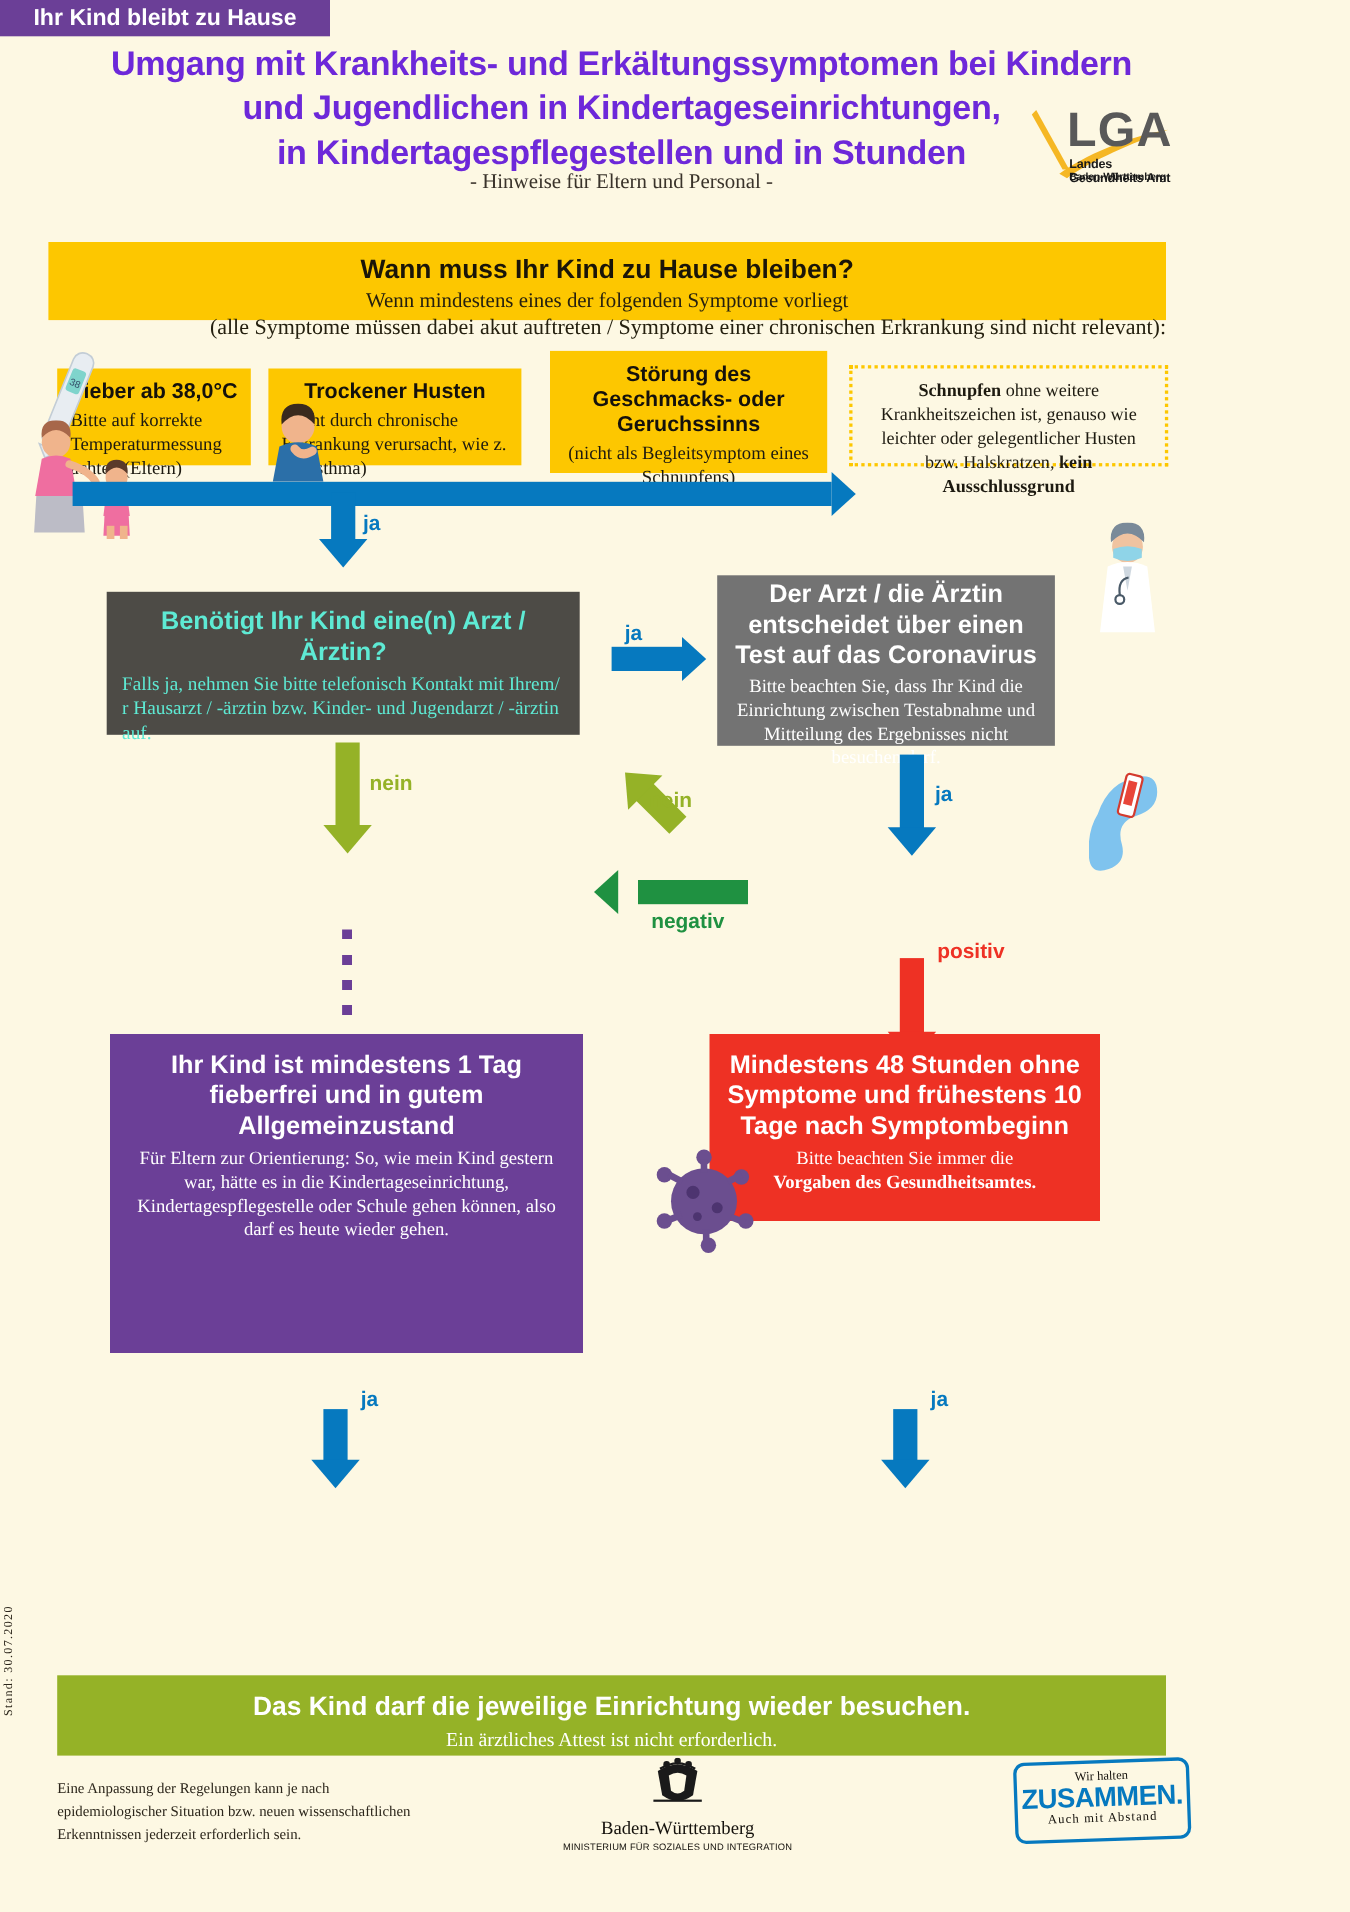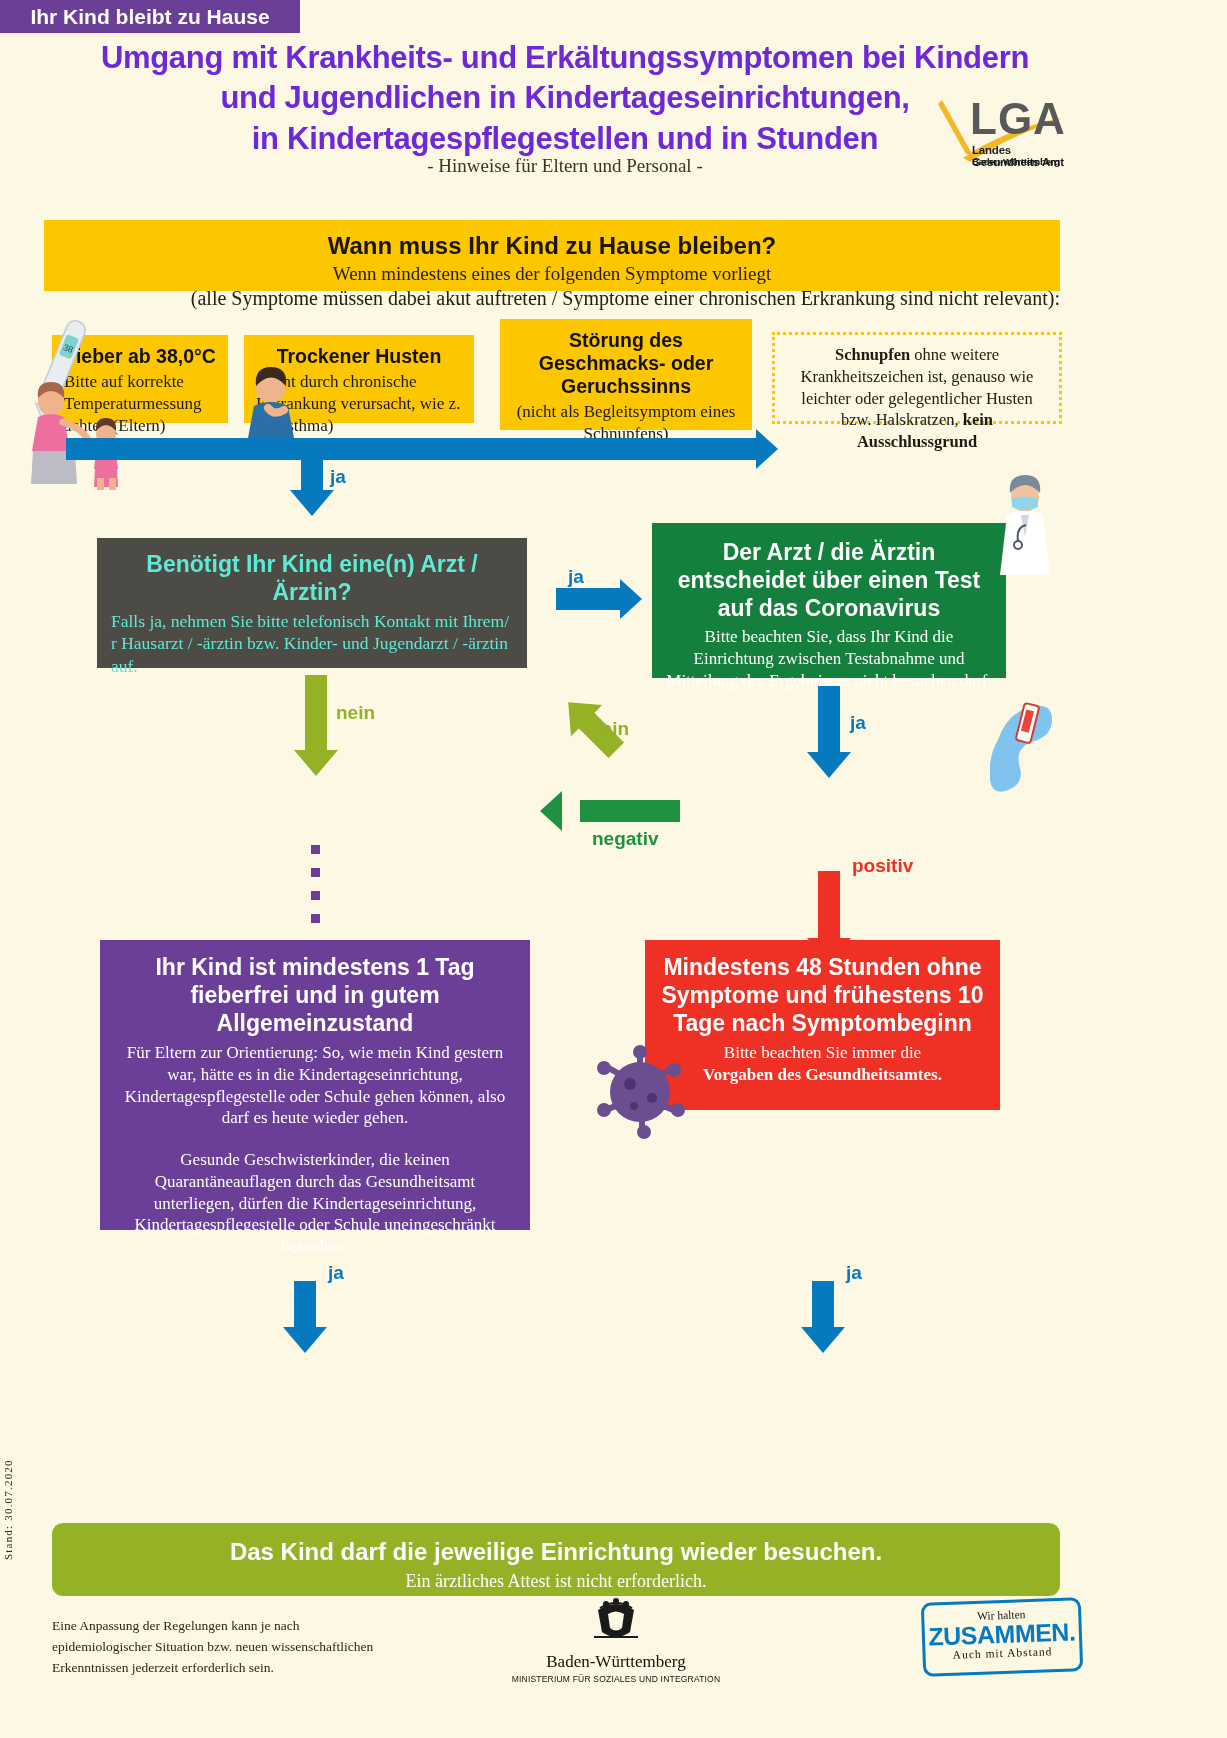--- a/index.html
+++ b/index.html
@@ -101,22 +101,22 @@
   .box .p{line-height:1.28;}
 
   .box-grey{
     left:97px;top:538px;width:430px;height:130px;
     background:#4d4b46;color:#5eead4;padding:12px 14px;text-align:center;
   }
   .box-grey .t{font-size:23px;}
   .box-grey .p{font-size:17.5px;margin-top:4px;text-align:left;}
 
   .box-blue{
-    left:652px;top:523px;width:354px;height:155px;
-    background:#15803d;color:#ffffff;padding:15px 14px;text-align:center;
+    left:652px;top:523px;width:307px;height:155px;
+    background:#737373;color:#ffffff;padding:2px 14px;text-align:center;
   }
   .box-blue .t{font-size:23px;}
   .box-blue .p{font-size:17px;margin-top:4px;}
 
   .box-purple-small{
     left:166px;top:793px;width:300px;height:33px;
     background:#6b3f97;color:#ffffff;text-align:center;
     font-family:"Liberation Sans", sans-serif;font-weight:bold;font-size:21px;
     line-height:33px;
   }
@@ -140,21 +140,20 @@
     background:#ee3124;color:#ffffff;padding:13px 14px;text-align:center;
   }
   .box-red .t{font-size:23px;}
   .box-red .p{font-size:17px;margin-top:5px;}
   .box-red .p b{font-weight:bold;}
 
   .box-green{
     left:52px;top:1523px;width:1008px;height:73px;
     background:#95b227;color:#ffffff;text-align:center;padding-top:14px;
     box-sizing:border-box;
-    border-radius:11px;
   }
   .box-green .t{font-size:24px;}
   .box-green .p{font-size:18px;margin-top:4px;}
 
   
   .arrow-v{position:absolute;}
   .arrow-v .shaft{position:absolute;left:50%;transform:translateX(-50%);}
   .arrow-v .head{
     position:absolute;left:50%;transform:translateX(-50%);
     width:0;height:0;border-left:22px solid transparent;border-right:22px solid transparent;
@@ -364,21 +363,20 @@
 
   <div class="arrow-v">
     <div class="shaft" style="left:829px;top:838px;width:22px;height:72px;background:#ee3124;"></div>
     <div class="head" style="left:829px;top:905px;border-top:26px solid #ee3124;"></div>
   </div>
   <div class="lbl lbl-red" style="left:852px;top:855px;">positiv</div>
 
   <div class="box box-purple">
     <div class="t">Ihr Kind ist mindestens 1 Tag fieberfrei und in gutem Allgemeinzustand</div>
     <div class="p">Für Eltern zur Orientierung: So, wie mein Kind gestern war, hätte es in die Kindertageseinrichtung, Kindertagespflegestelle oder Schule gehen können, also darf es heute wieder gehen.</div>
-    <div class="p2">Gesunde Geschwisterkinder, die keinen Quarantäneauflagen durch das Gesundheitsamt unterliegen, dürfen die Kindertageseinrichtung, Kindertagespflegestelle oder Schule uneingeschränkt besuchen.</div>
   </div>
 
   <div class="box box-red">
     <div class="t">Mindestens 48 Stunden ohne Symptome und frühestens 10 Tage nach Symptombeginn</div>
     <div class="p">
       <span>Bitte beachten Sie immer die</span><br>
       <b>Vorgaben des Gesundheitsamtes.</b>
     </div>
   </div>
 

